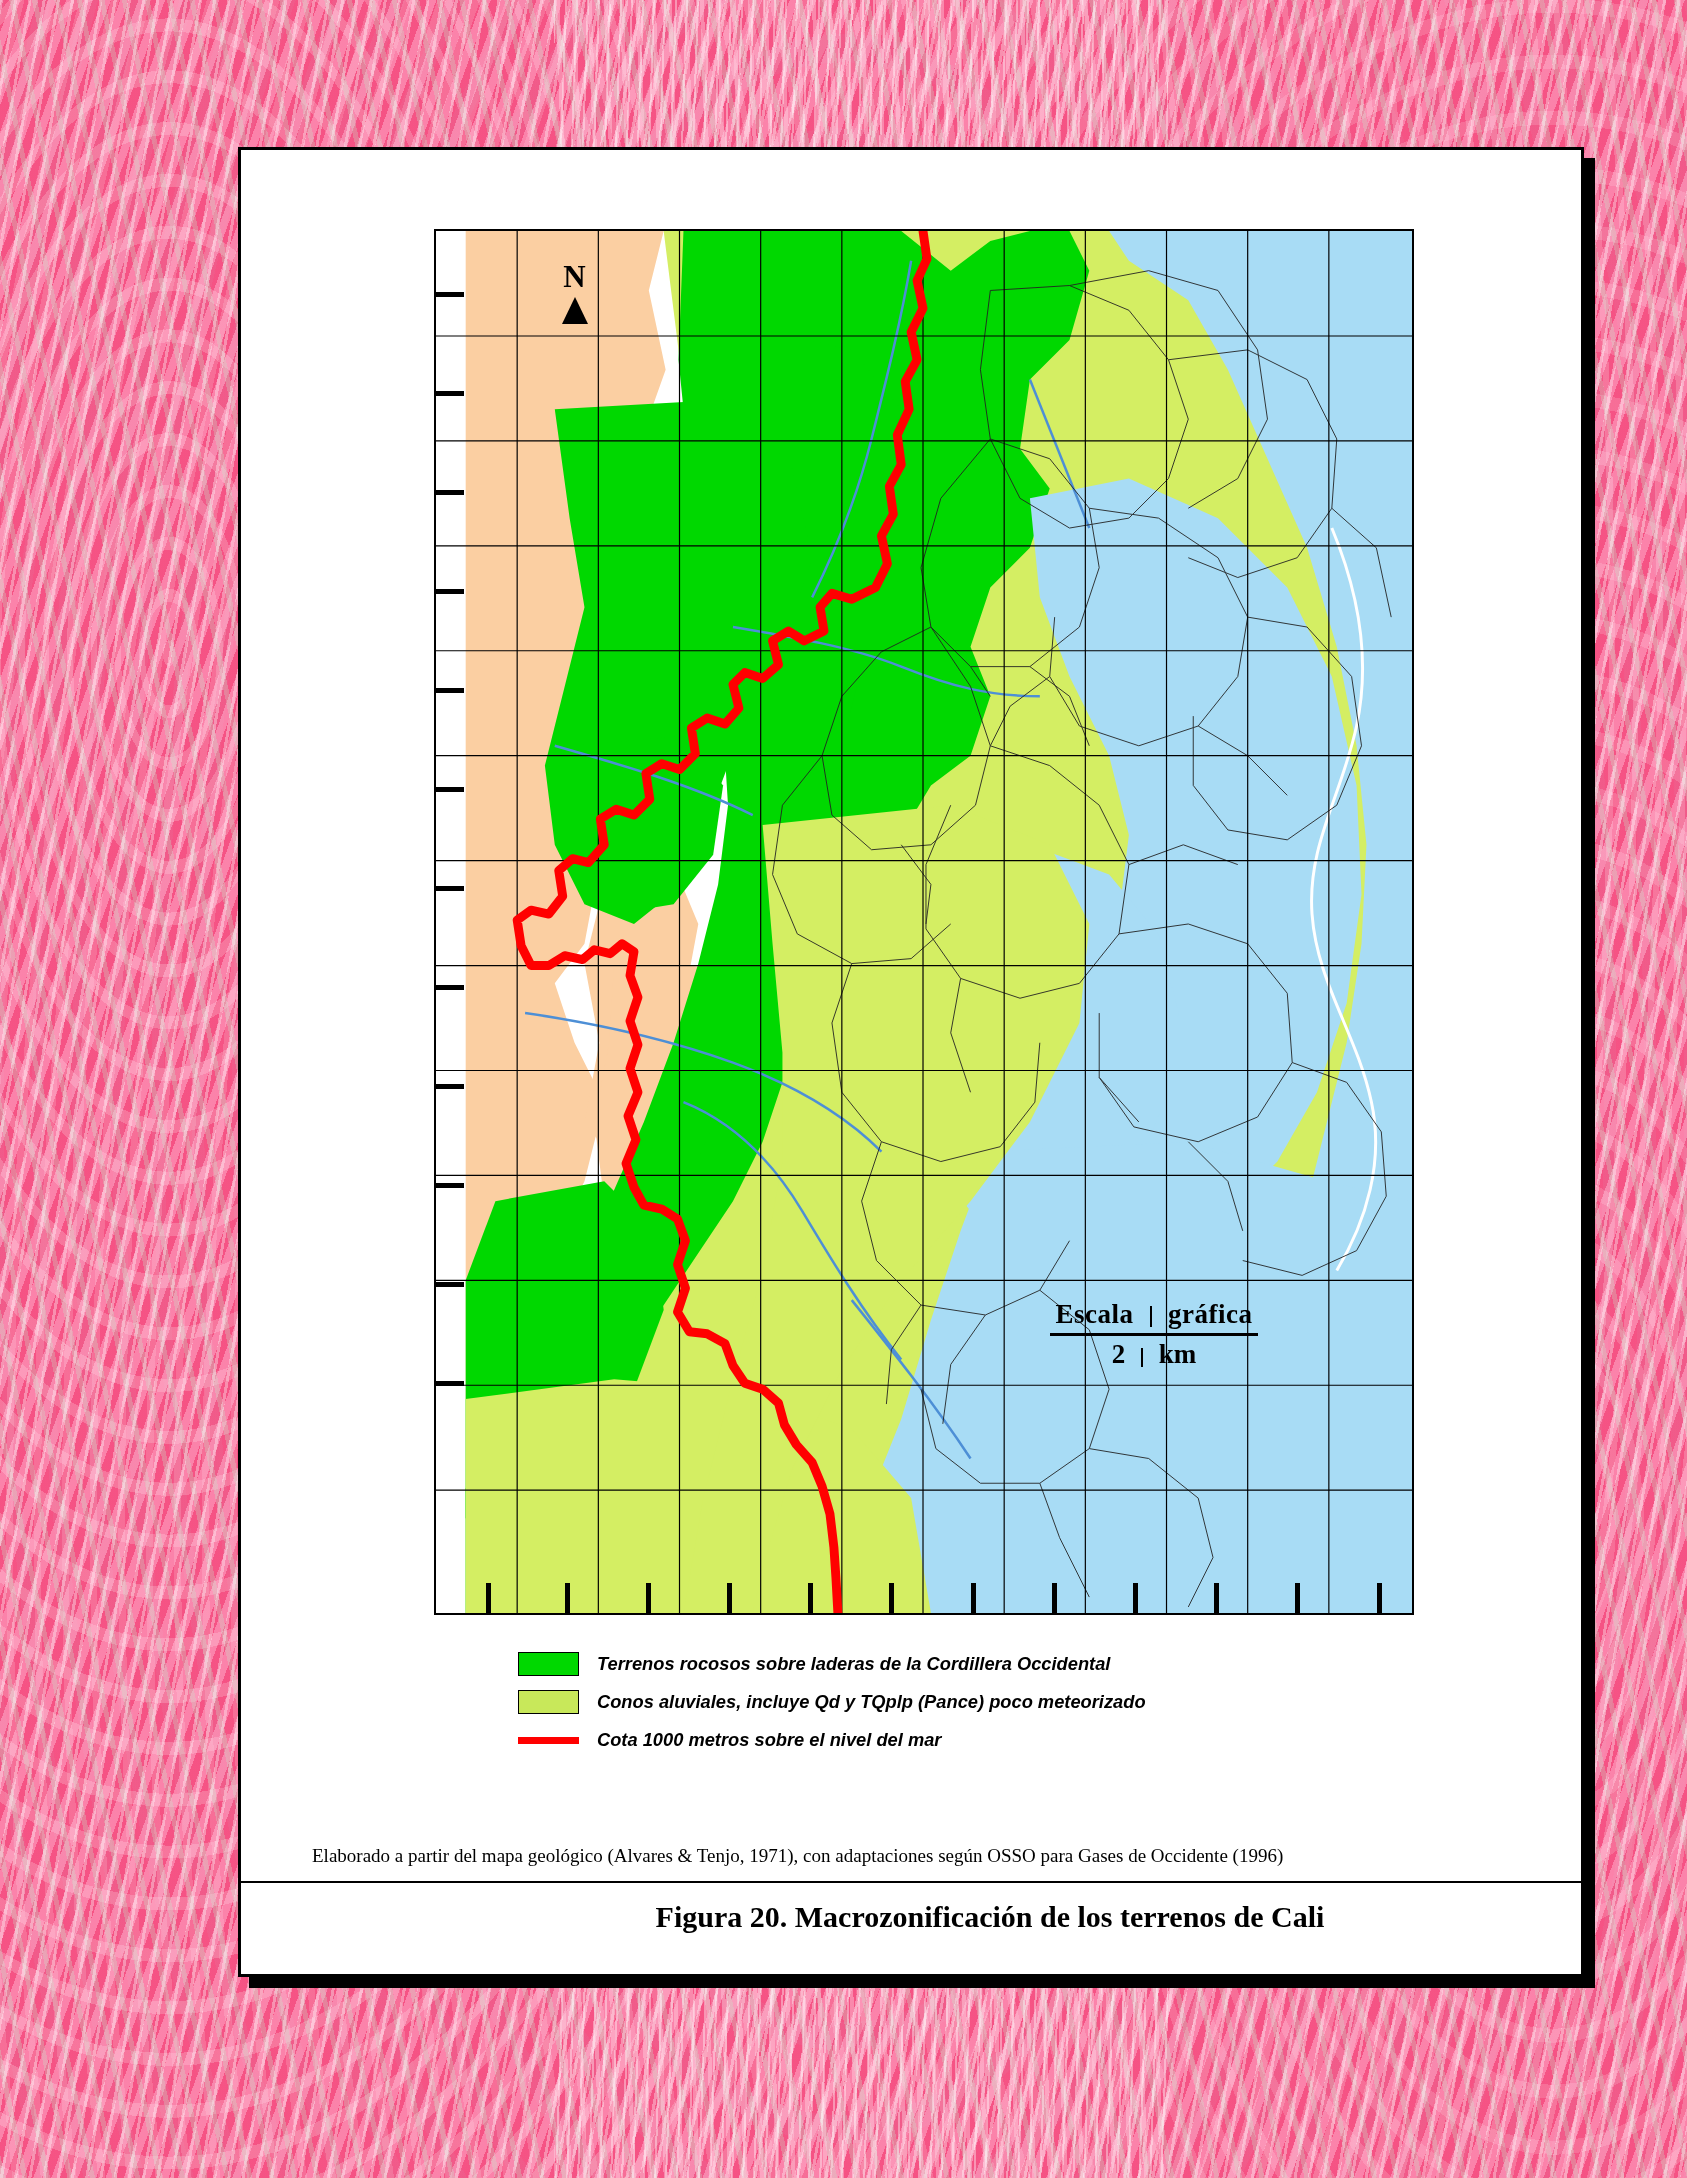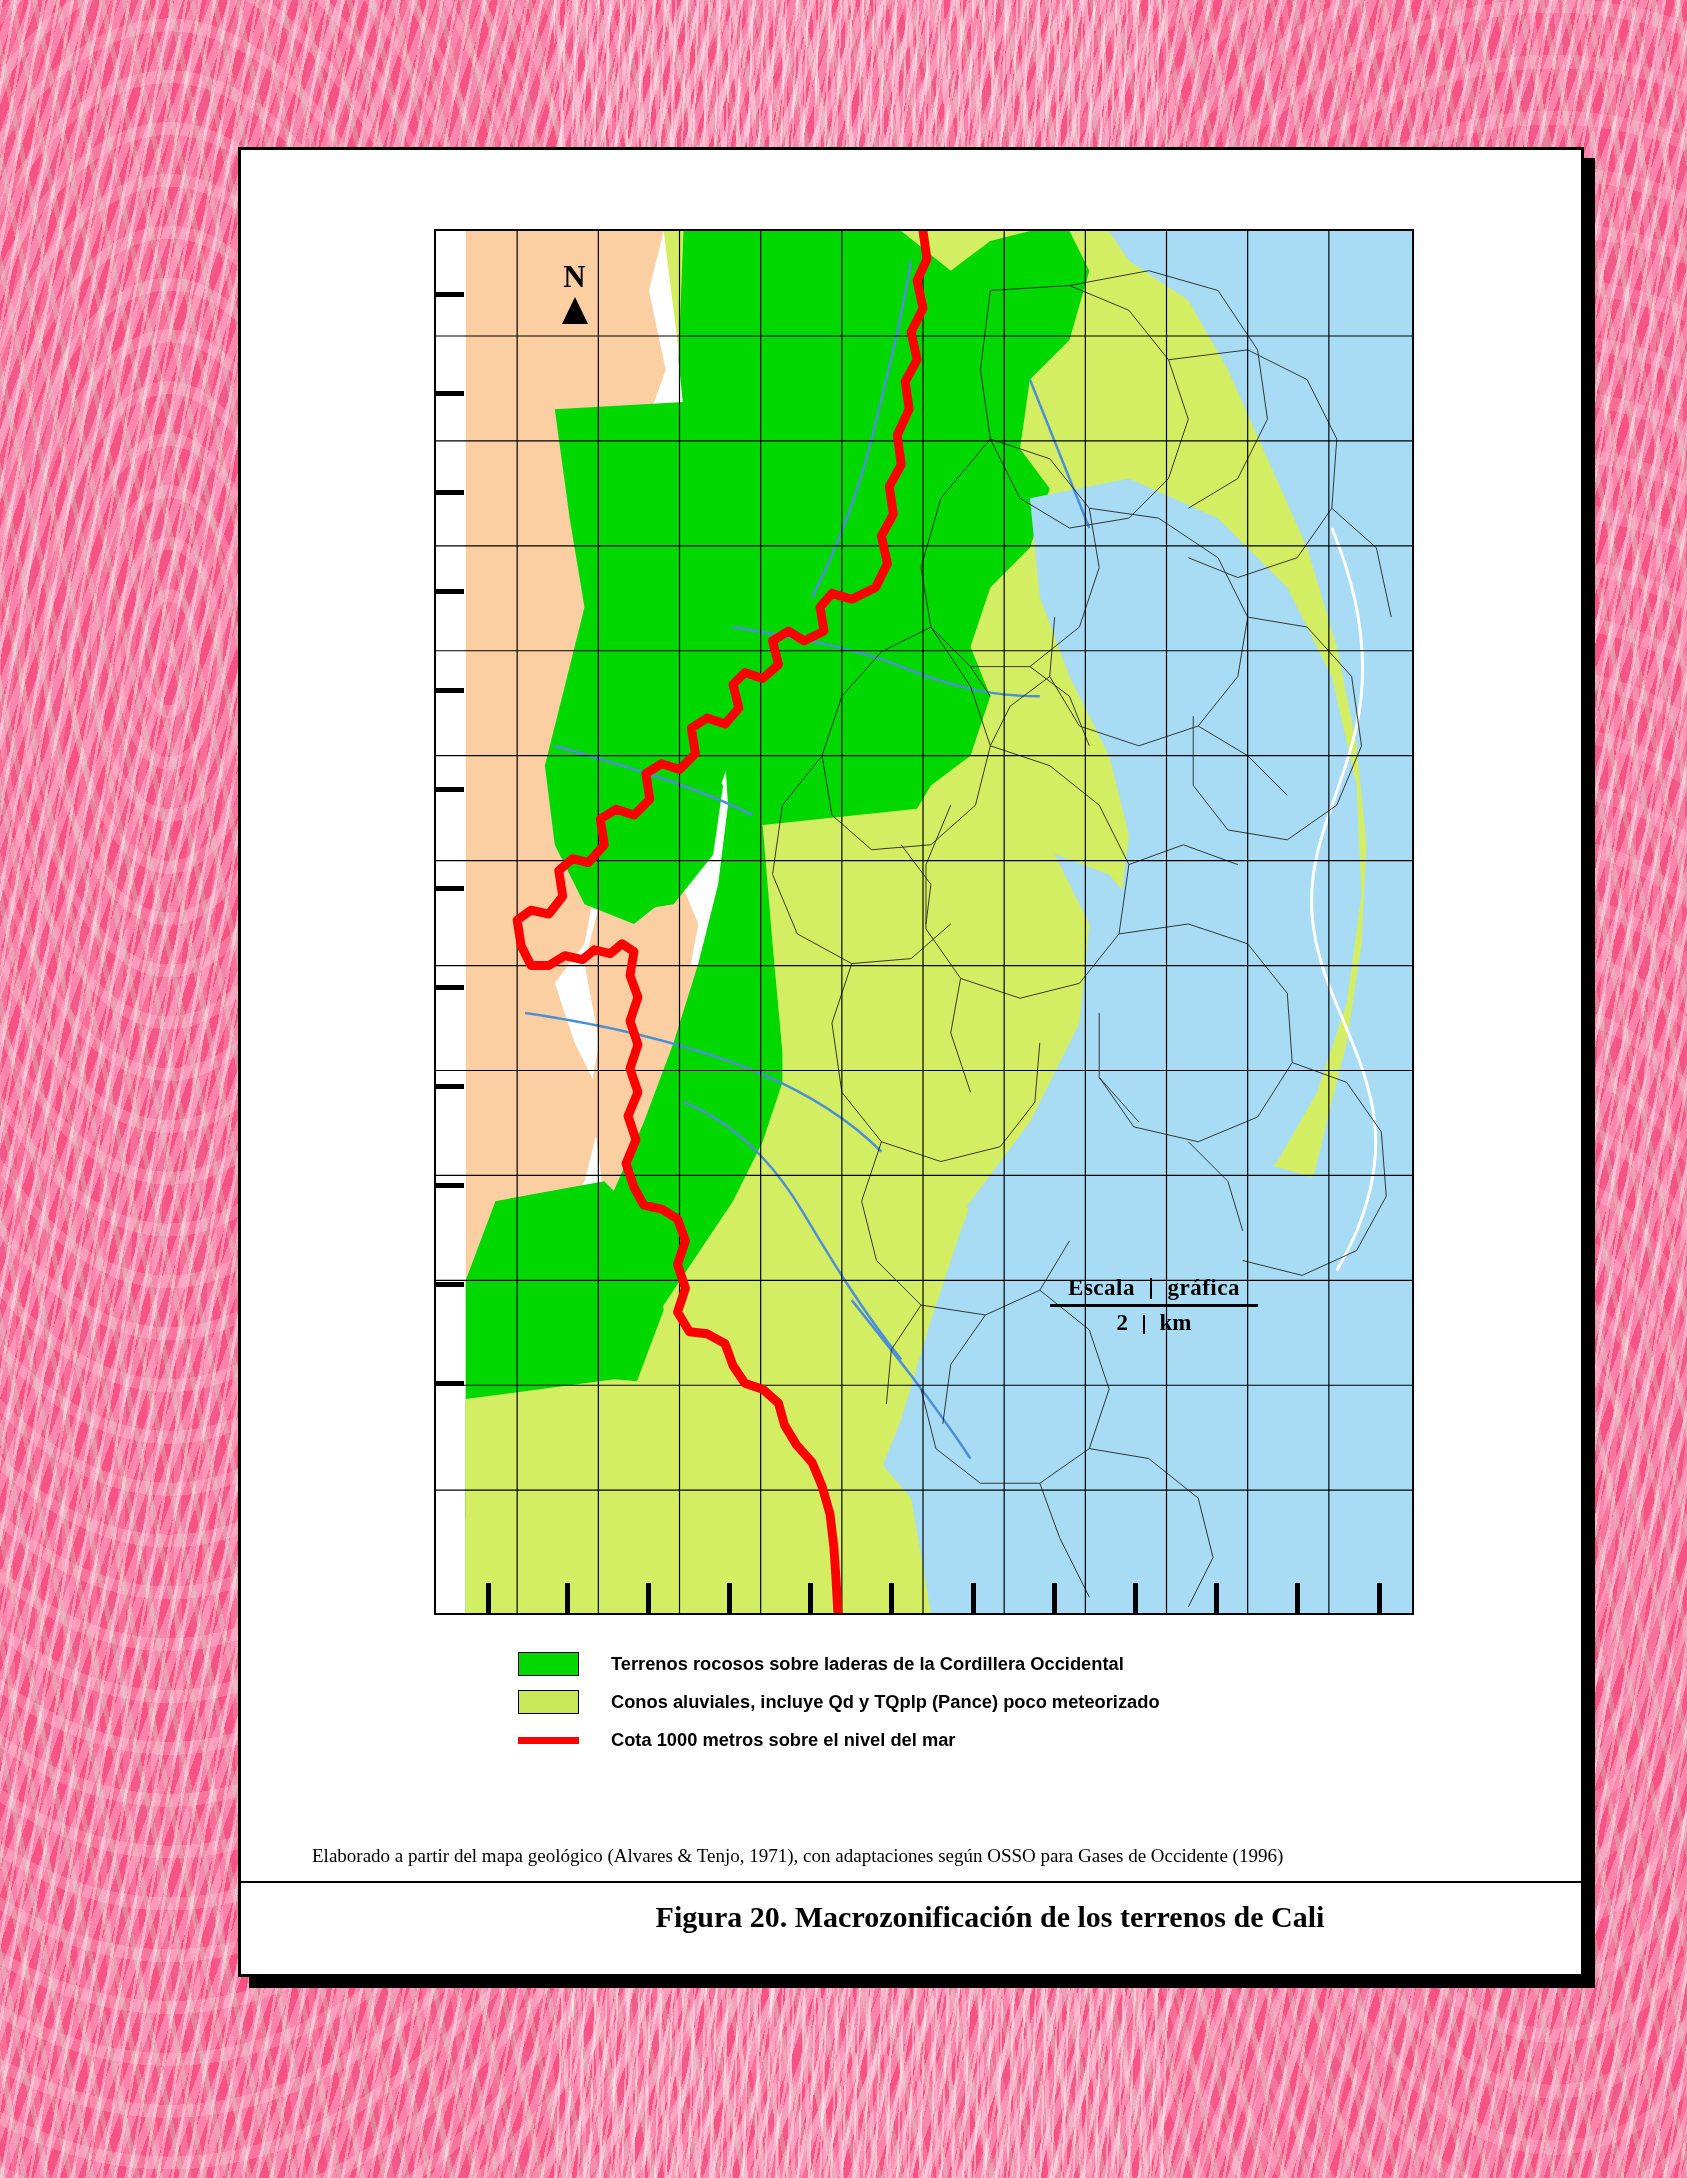--- a/index.html
+++ b/index.html
@@ -107,26 +107,26 @@
     width: 0; height: 0;
     border-left: 13px solid transparent;
     border-right: 13px solid transparent;
     border-bottom: 27px solid #000;
   }
 
   
   #scale-block {
     position: absolute;
     left: 614px;
-    top: 1044px;
+    top: 1068px;
     width: 208px;
     text-align: center;
     font-family: "Liberation Serif", serif;
     font-weight: bold;
-    font-size: 23px;
+    font-size: 27px;
     color: #000;
   }
   #scale-block .scale-title { letter-spacing: 0.5px; white-space: nowrap; }
   #scale-block .scale-rule {
     margin: 3px 0 3px 0;
     height: 3px;
     background: #000;
   }
   #scale-block .scale-value { white-space: nowrap; }
   #scale-block .scale-sep {
@@ -157,26 +157,27 @@
     box-sizing: border-box;
     flex: 0 0 auto;
   }
   .legend-line {
     width: 61px;
     height: 7px;
     background: #ff0000;
     flex: 0 0 auto;
   }
   .legend-label {
-    margin-left: 32px;
+    margin-left: 18px;
     font-family: "Liberation Sans", sans-serif;
     font-weight: bold;
     font-size: 18.3px;
     color: #000;
     white-space: nowrap;
+    font-style: italic;
   }
 
   
   #source-note {
     position: absolute;
     left: 71px;
     top: 1695px;
     font-family: "Liberation Serif", serif;
     font-size: 19px;
     color: #000;

